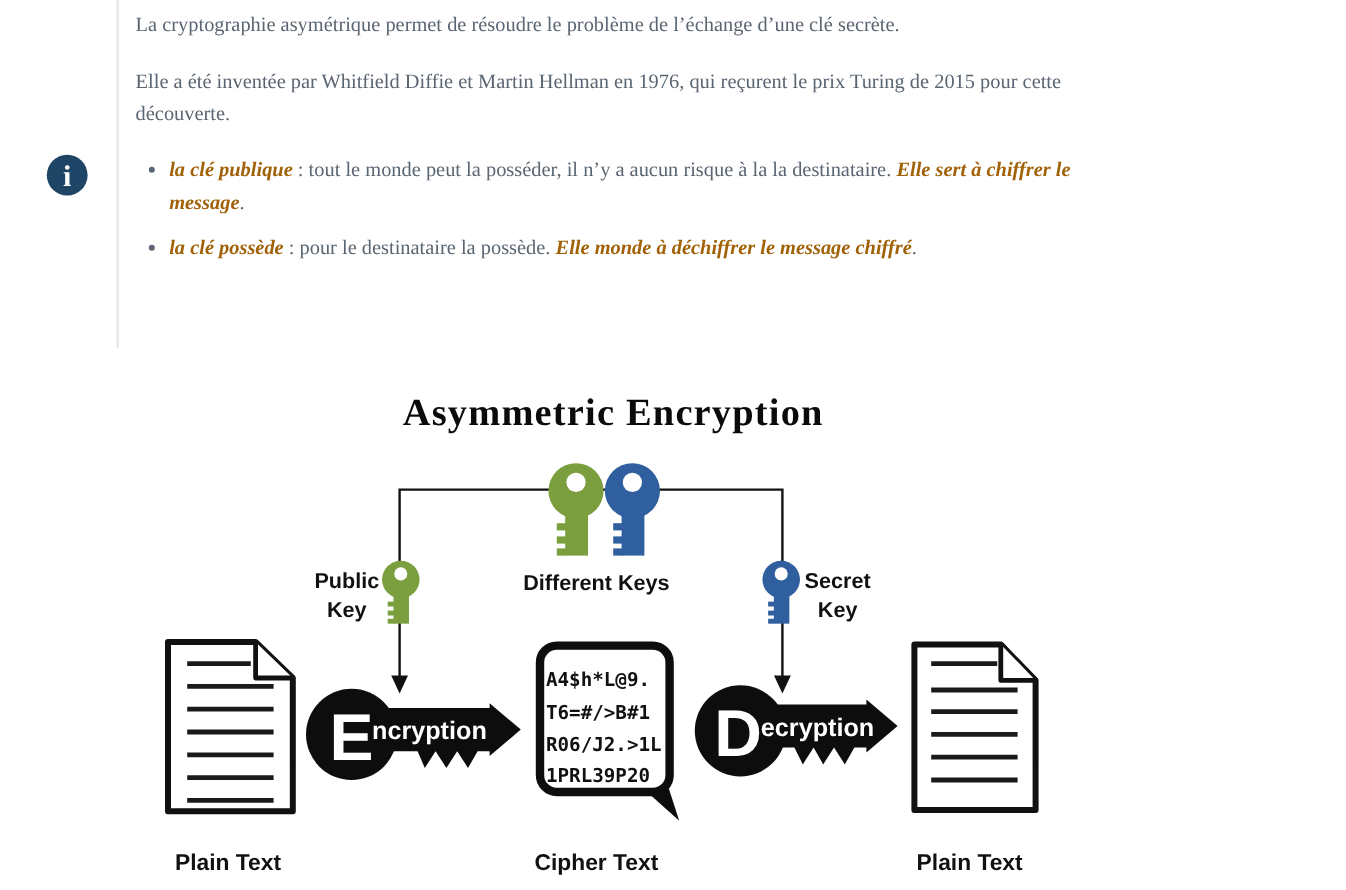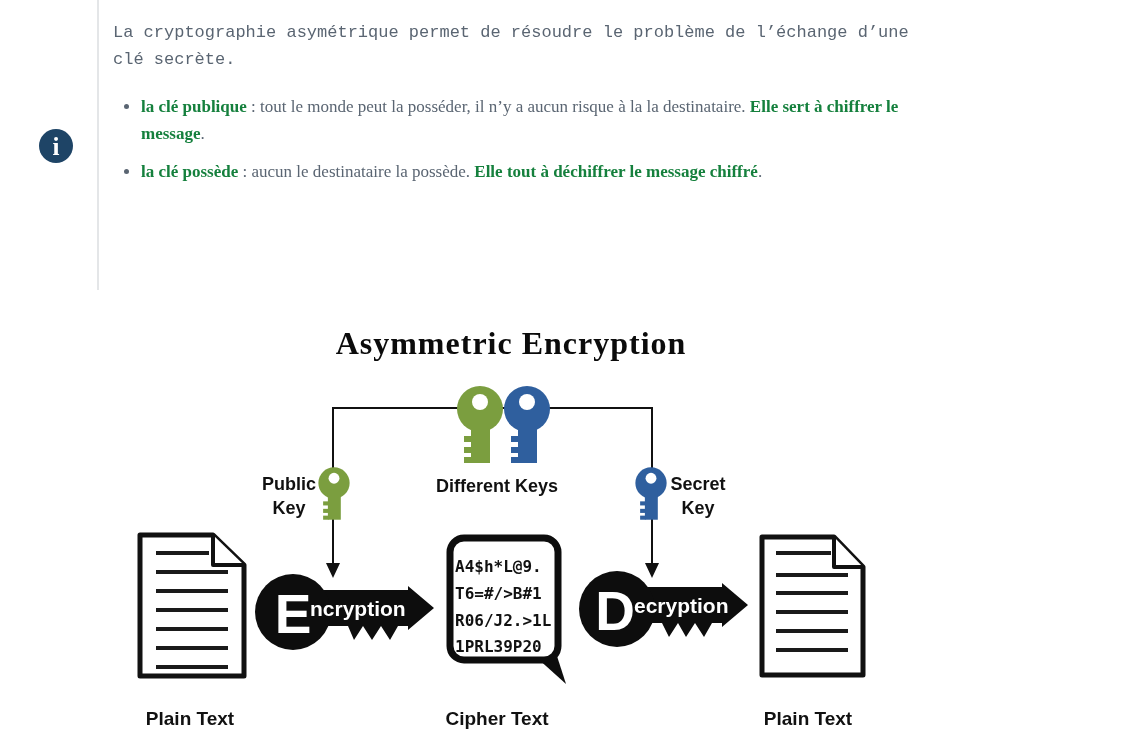--- a/index.html
+++ b/index.html
@@ -12,25 +12,25 @@
   .sep-line {
     position:absolute; left:97px; top:0; width:2px; height:290px;
     background:#e4e6e8;
   }
   .info-badge { position:absolute; left:38px; top:128px; width:36px; height:36px; }
   .text-col {
     position:absolute; left:113px; top:7px; width:824px;
     font-family:"Liberation Serif","DejaVu Serif",serif;
     font-size:17px; line-height:27px; color:#5a6572;
   }
-  .text-col p { margin:12px 0 20px 0;font-family:Liberation Mono, monospace; }
+  .text-col p { margin:0 0 20px 0; }
   .text-col ul { margin:0; padding:0 0 0 28px; }
   .text-col li { margin:0 0 11px 0; }
   .text-col li::marker { color:#5a6572; }
-  .text-col b { color:#15803d; font-weight:bold; }
+  .text-col b { color:#a16207; font-weight:bold;font-style:italic; }
   
   .diagram { position:absolute; left:0; top:306px; }
   .dg-title {
     font-family:"Liberation Serif","DejaVu Serif",serif;
     font-size:32px; font-weight:bold; letter-spacing:1px; fill:#0b0b0b;
   }
   .dg-label { font-family:"Liberation Sans",sans-serif; font-size:18px; font-weight:bold; fill:#111111; }
   .dg-bottom-label { font-family:"Liberation Sans",sans-serif; font-size:19px; font-weight:bold; fill:#111111; }
   .dg-keyword-big { font-family:"Liberation Sans",sans-serif; font-size:55px; font-weight:bold; fill:#ffffff; }
   .dg-keyword { font-family:"Liberation Sans",sans-serif; font-size:21px; font-weight:bold; fill:#ffffff; }
@@ -51,23 +51,24 @@
 
   <div class="sep-line"></div>
 
   <svg class="info-badge" viewBox="0 0 36 36">
     <circle cx="18" cy="18" r="17" fill="#1e4466"></circle>
     <text x="18" y="27" text-anchor="middle" class="badge-i">i</text>
   </svg>
 
   <div class="text-col">
     <p>La cryptographie asymétrique permet de résoudre le problème de l’échange d’une clé secrète.</p>
+    <p>Elle a été inventée par Whitfield Diffie et Martin Hellman en 1976, qui reçurent le prix Turing de 2015 pour cette découverte.</p>
     <ul>
       <li><b>la clé publique</b><span> : tout le monde peut la posséder, il n’y a aucun risque à la la destinataire. </span><b>Elle sert à chiffrer le message</b><span>.</span></li>
-      <li><b>la clé possède</b><span> : aucun le destinataire la possède. </span><b>Elle tout à déchiffrer le message chiffré</b><span>.</span></li>
+      <li><b>la clé possède</b><span> : pour le destinataire la possède. </span><b>Elle monde à déchiffrer le message chiffré</b><span>.</span></li>
     </ul>
   </div>
 
   <svg class="diagram" width="1122" height="436" viewBox="0 0 1122 436">
     <defs>
       <g id="keyshape">
         <circle cx="0" cy="0" r="23"></circle>
         <rect x="-9" y="10" width="19" height="44"></rect>
         <rect x="-16" y="27" width="8" height="6"></rect>
         <rect x="-16" y="38" width="8" height="6"></rect>

